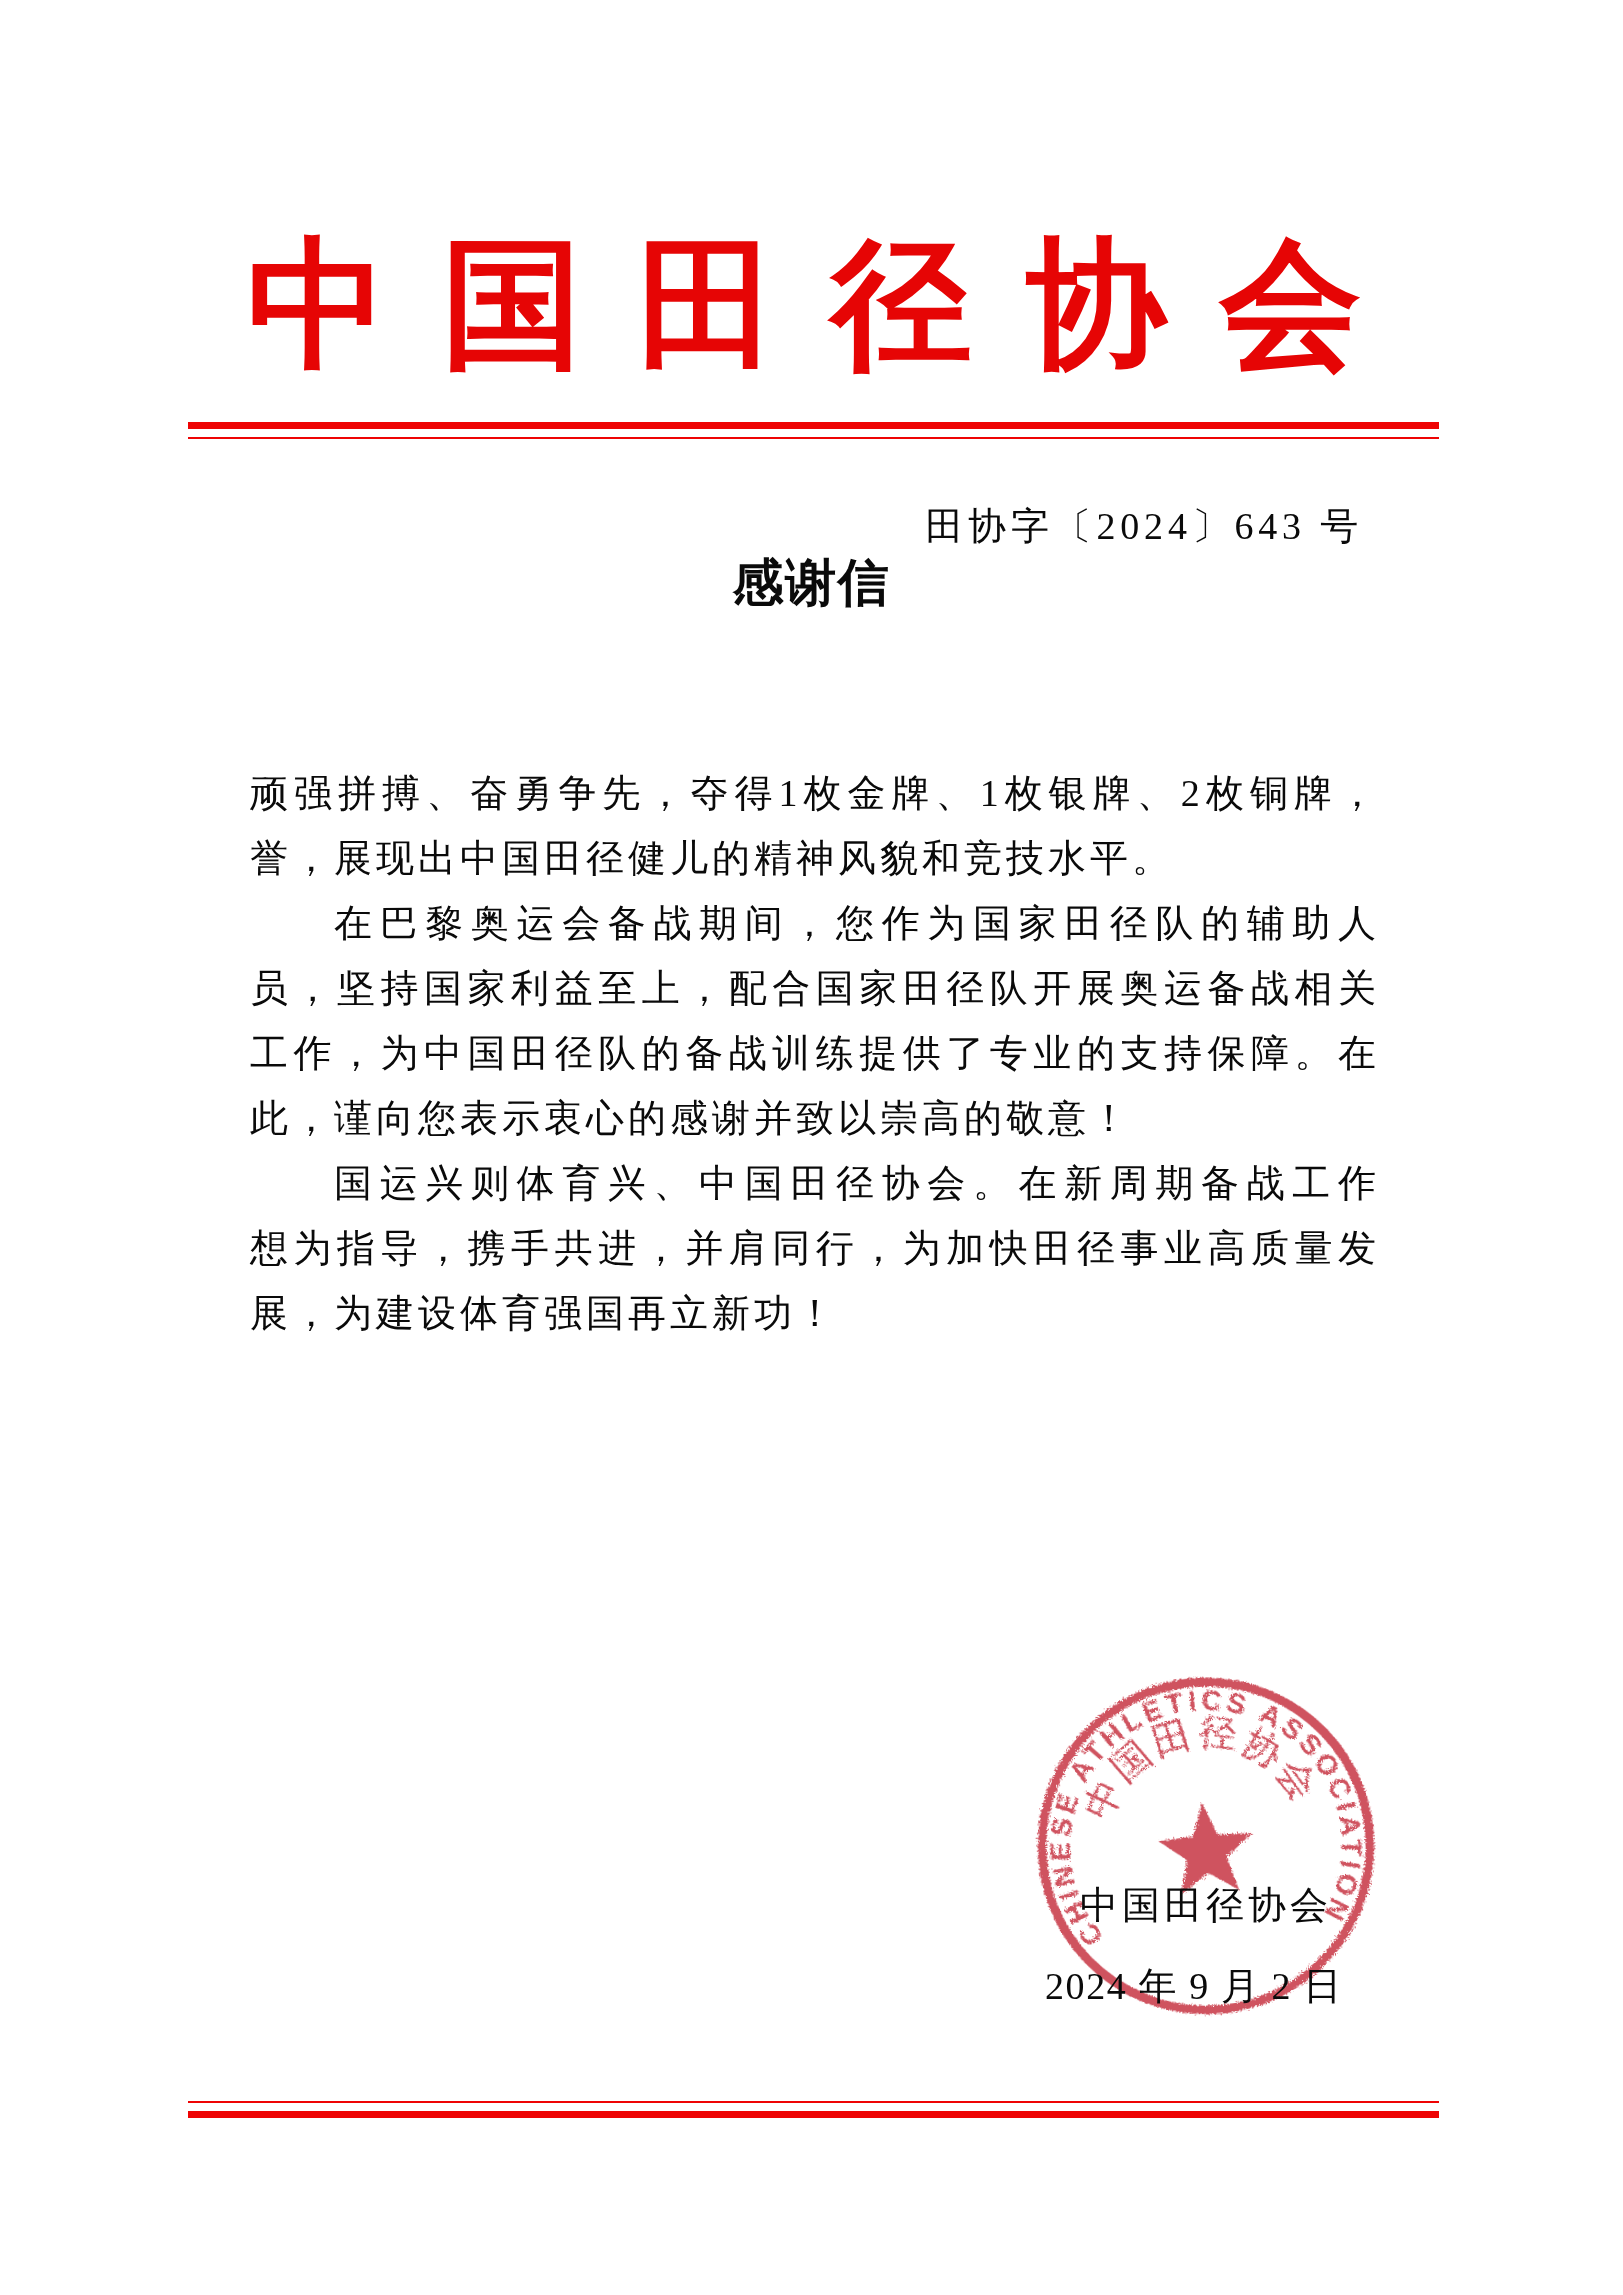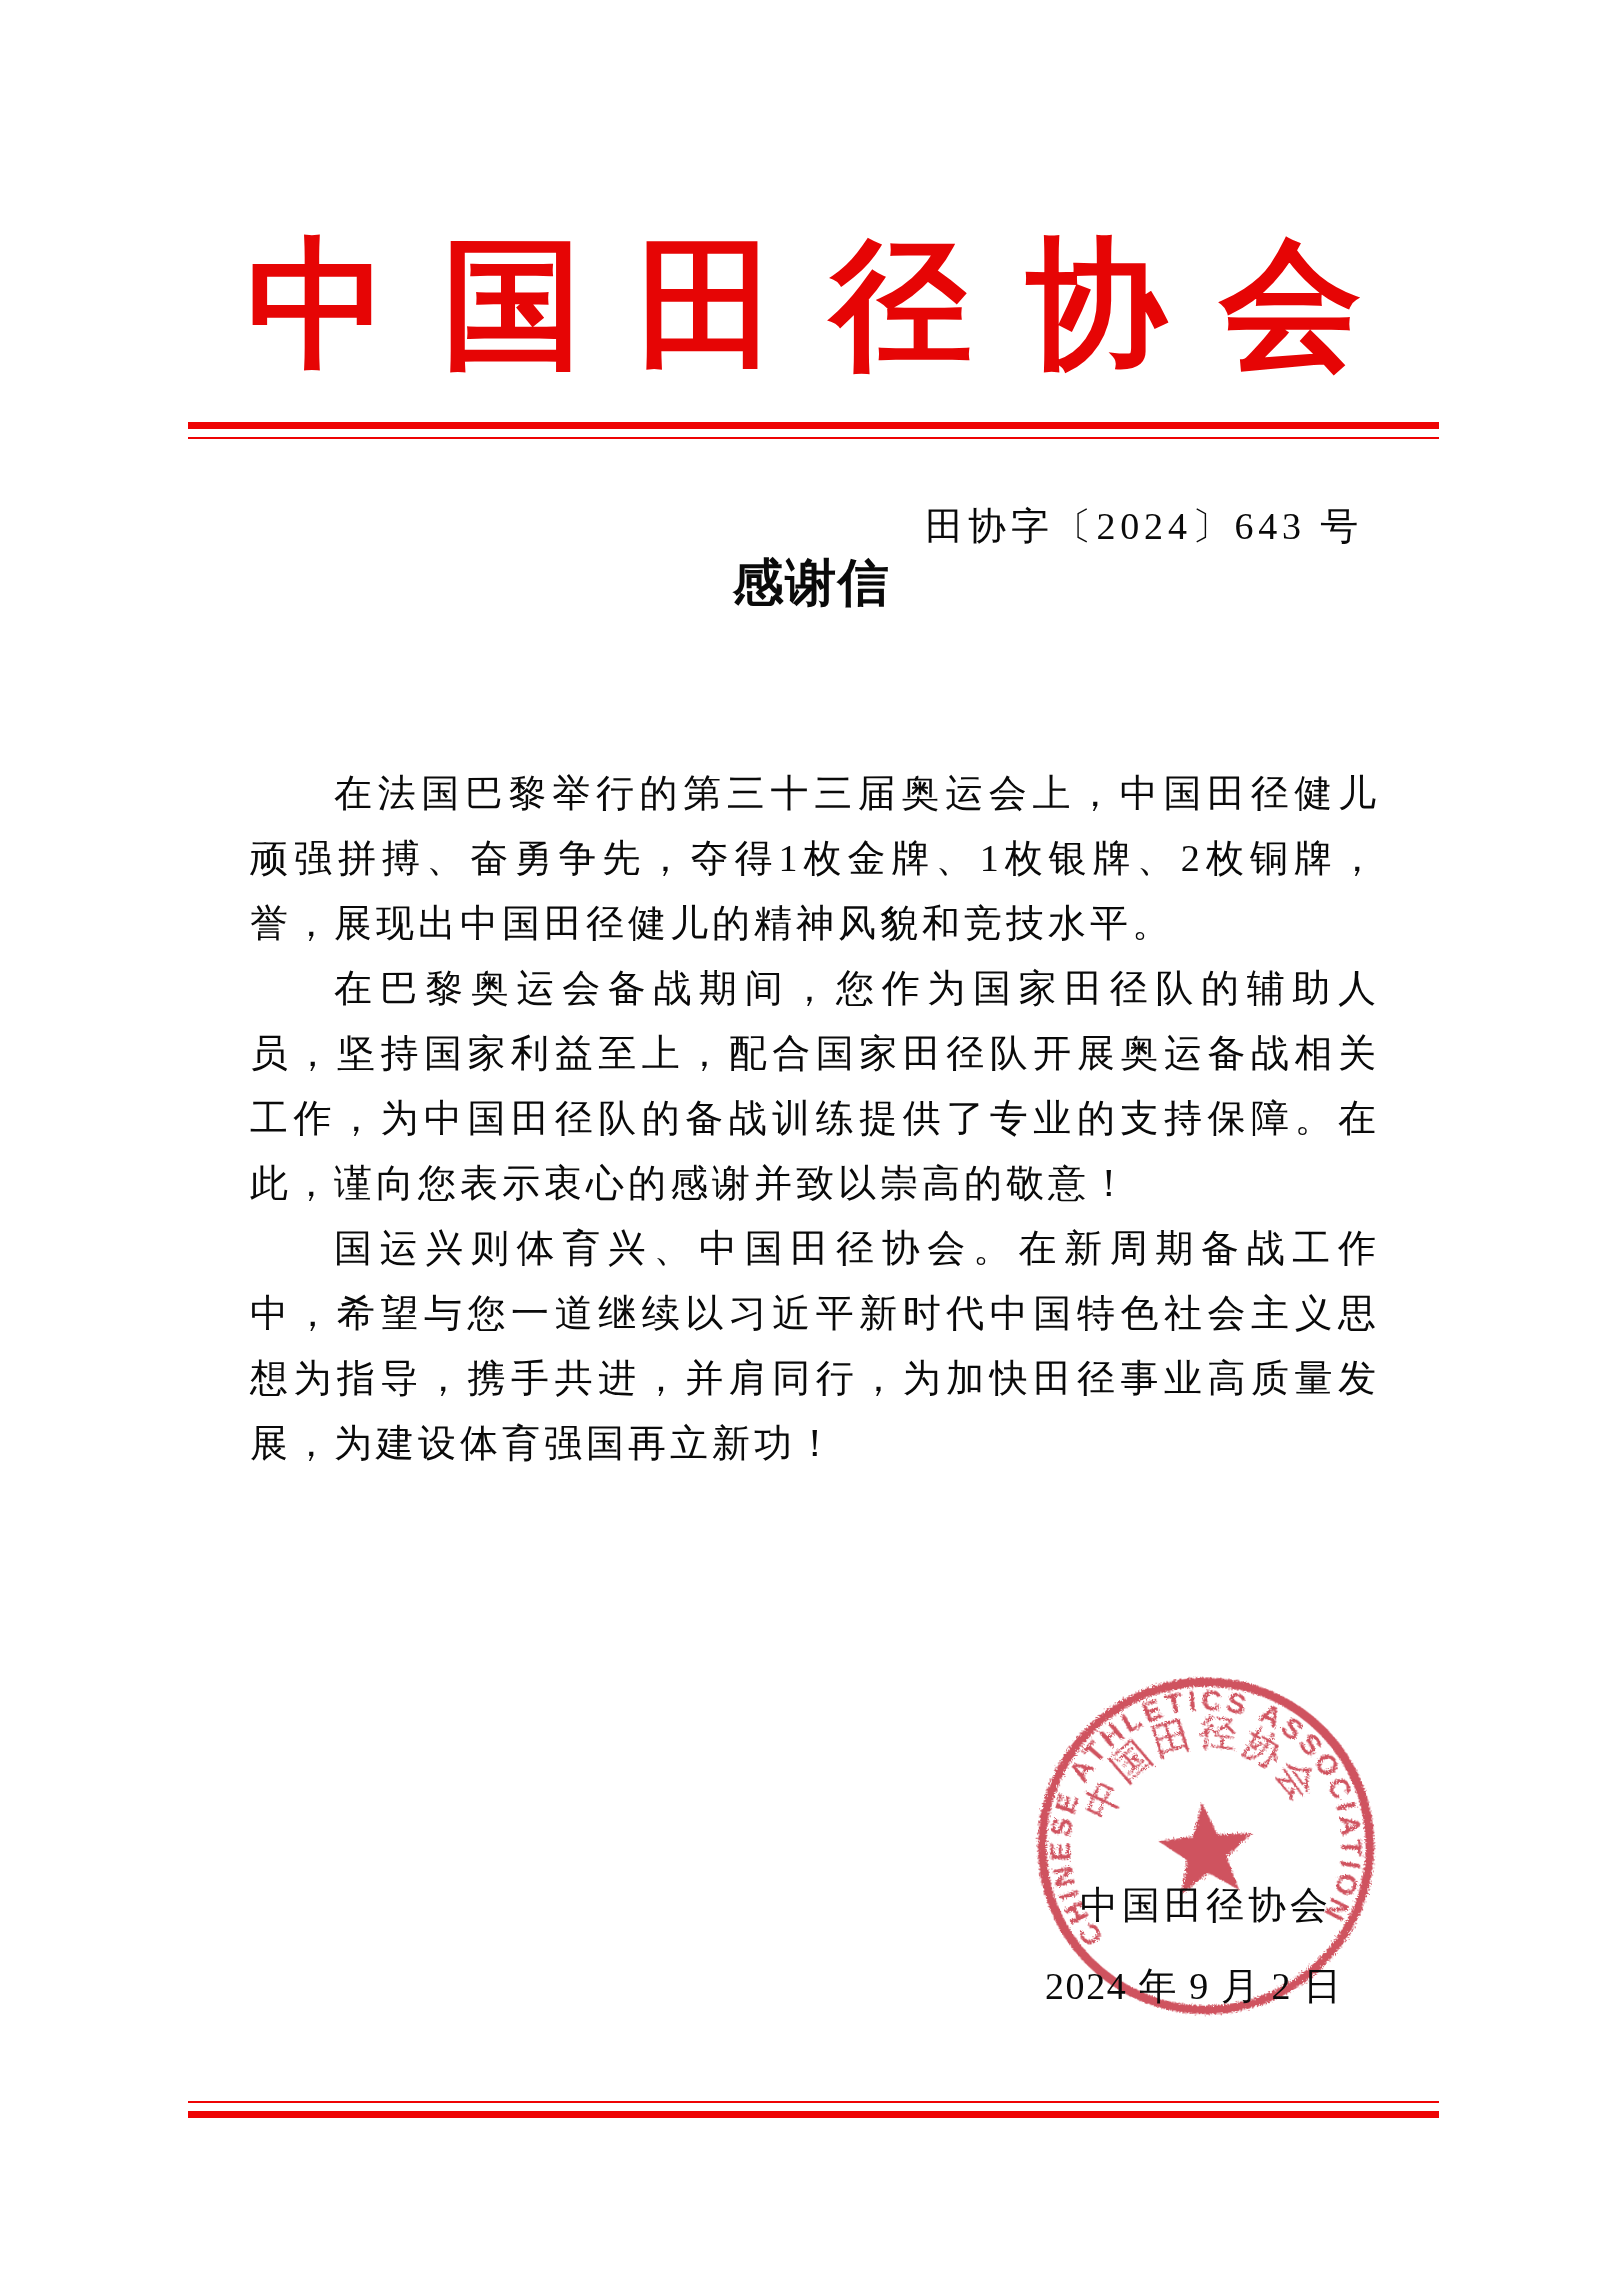--- a/index.html
+++ b/index.html
@@ -81,29 +81,27 @@
   </div>
 
 <div class="rule rule-top-thick"></div>
 <div class="rule rule-top-thin"></div>
 
 <div class="doc-number">田协字〔2024〕643 号</div>
 
 <div class="letter-title">感谢信</div>
 
 <div id="letter-body">
-<div class="line just ind">在法国巴黎举行的第三十三届奥运会上，中国田径健儿</div>
     <div class="line just">顽强拼搏、奋勇争先，夺得1枚金牌、1枚银牌、2枚铜牌，</div>
     <div class="line">誉，展现出中国田径健儿的精神风貌和竞技水平。</div>
     <div class="line just ind">在巴黎奥运会备战期间，您作为国家田径队的辅助人</div>
     <div class="line just">员，坚持国家利益至上，配合国家田径队开展奥运备战相关</div>
     <div class="line just">工作，为中国田径队的备战训练提供了专业的支持保障。在</div>
     <div class="line">此，谨向您表示衷心的感谢并致以崇高的敬意！</div>
     <div class="line just ind">国运兴则体育兴、中国田径协会。在新周期备战工作</div>
-    <div class="line just">中，希望与您一道继续以习近平新时代中国特色社会主义思</div>
     <div class="line just">想为指导，携手共进，并肩同行，为加快田径事业高质量发</div>
     <div class="line">展，为建设体育强国再立新功！</div>
   </div>
 
 <div class="signature">中国田径协会</div>
 <div class="sign-date">2024 年 9 月 2 日</div>
 
 <div class="seal">
   <svg viewBox="0 0 440 440" xmlns="http://www.w3.org/2000/svg">
     <defs>

